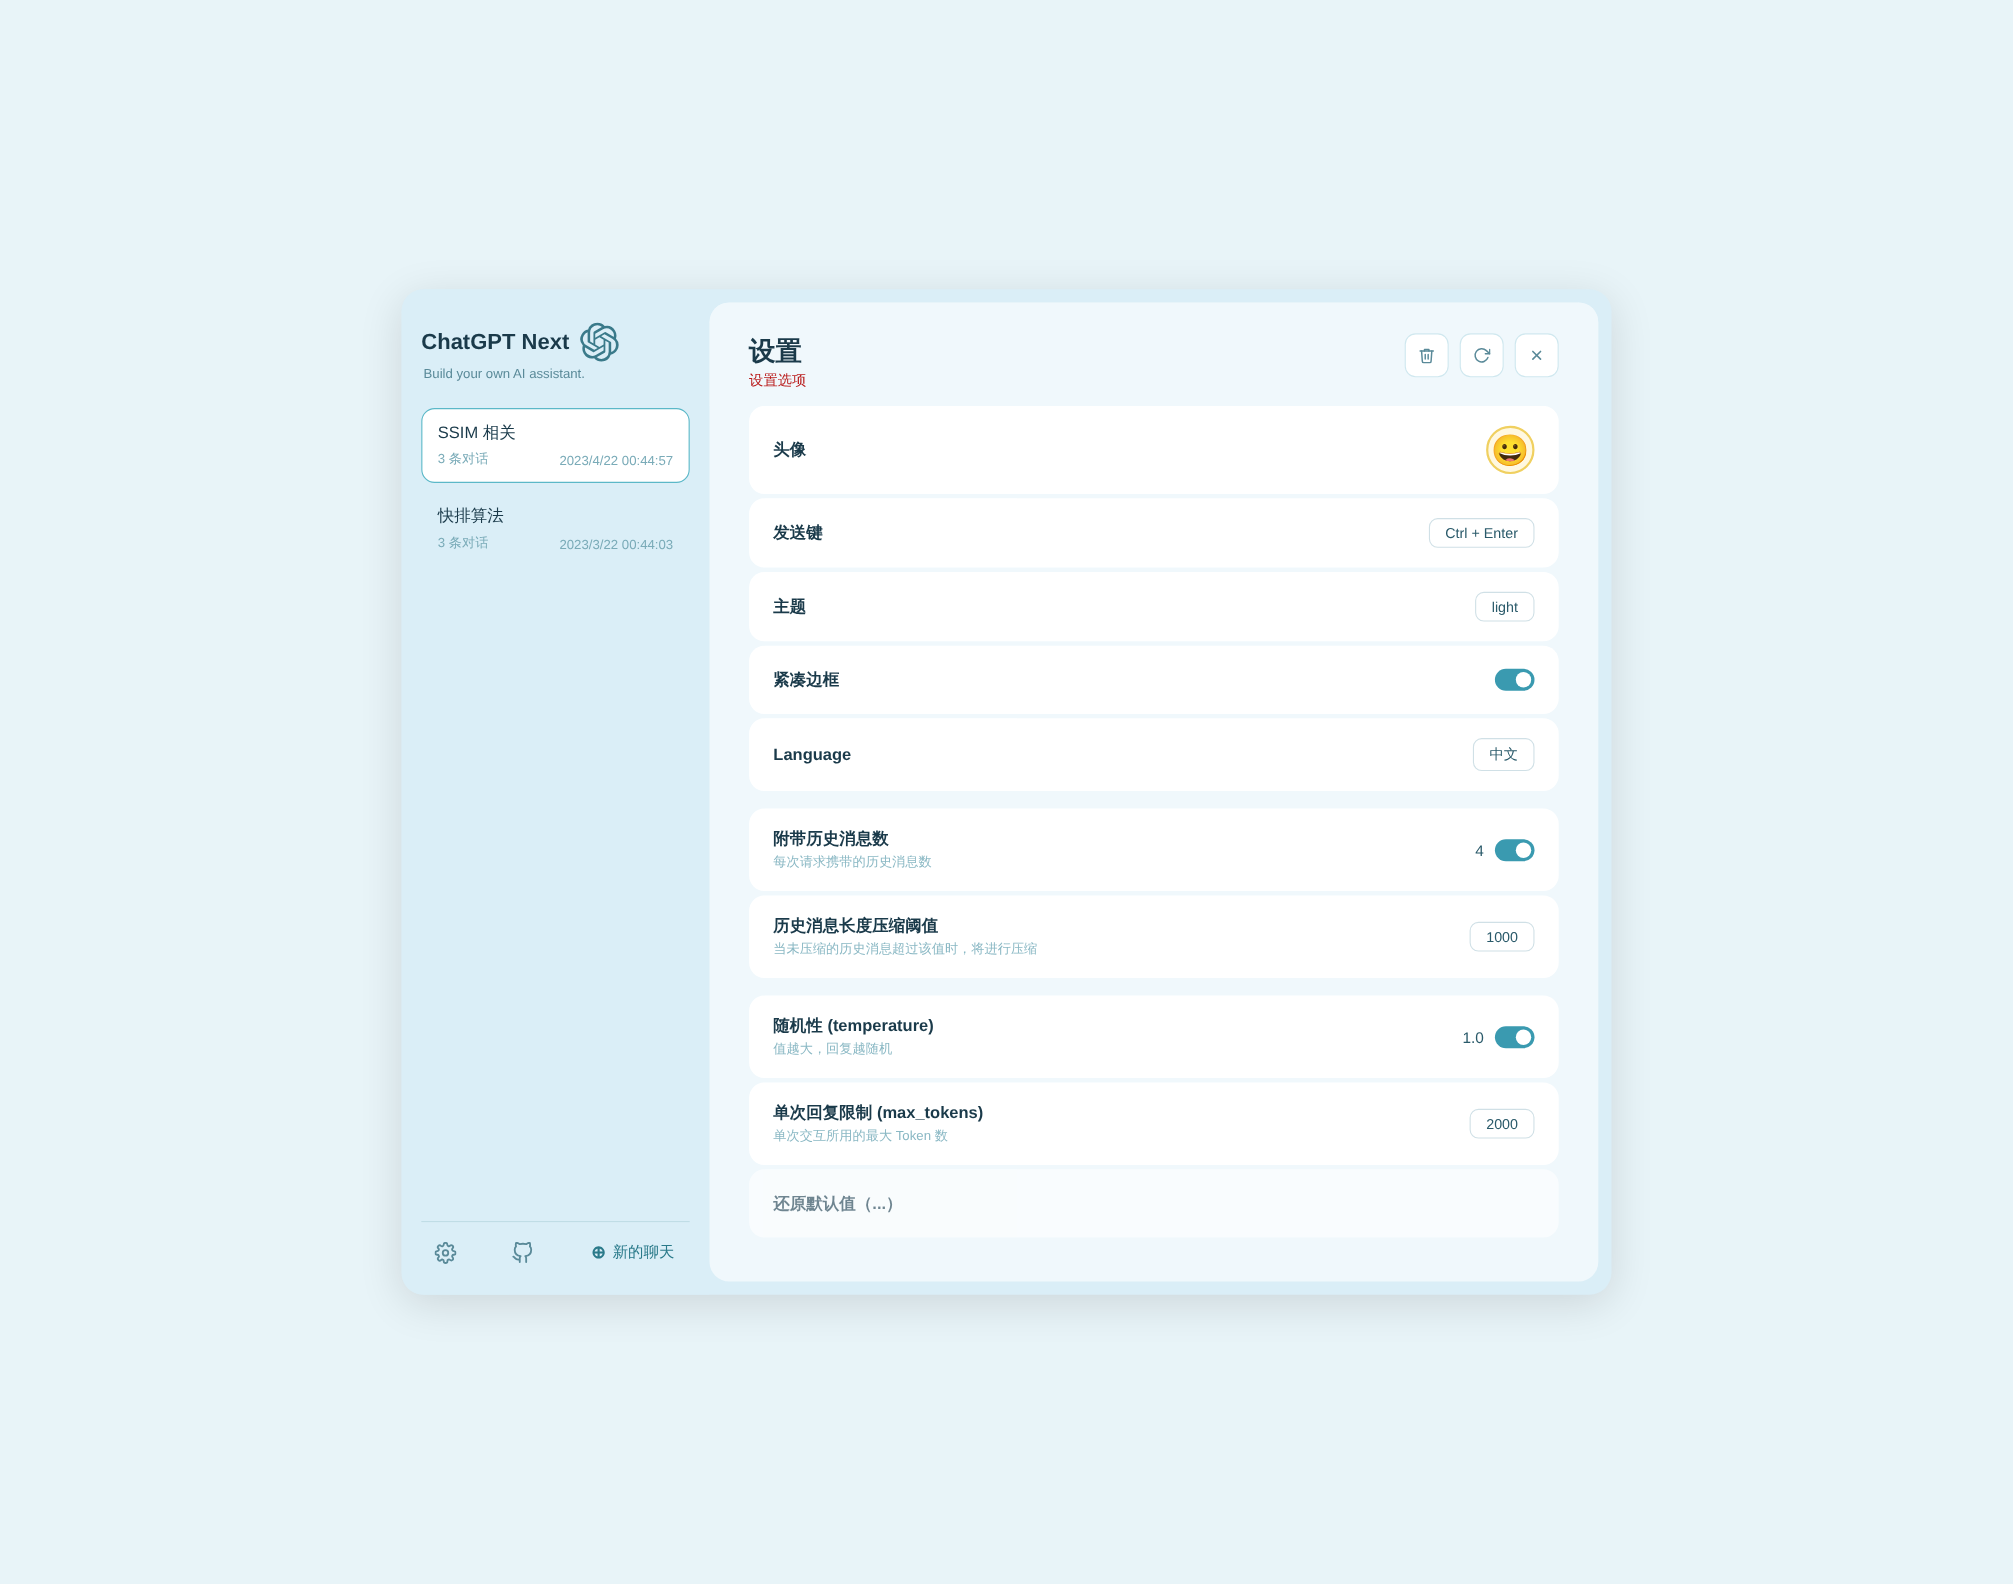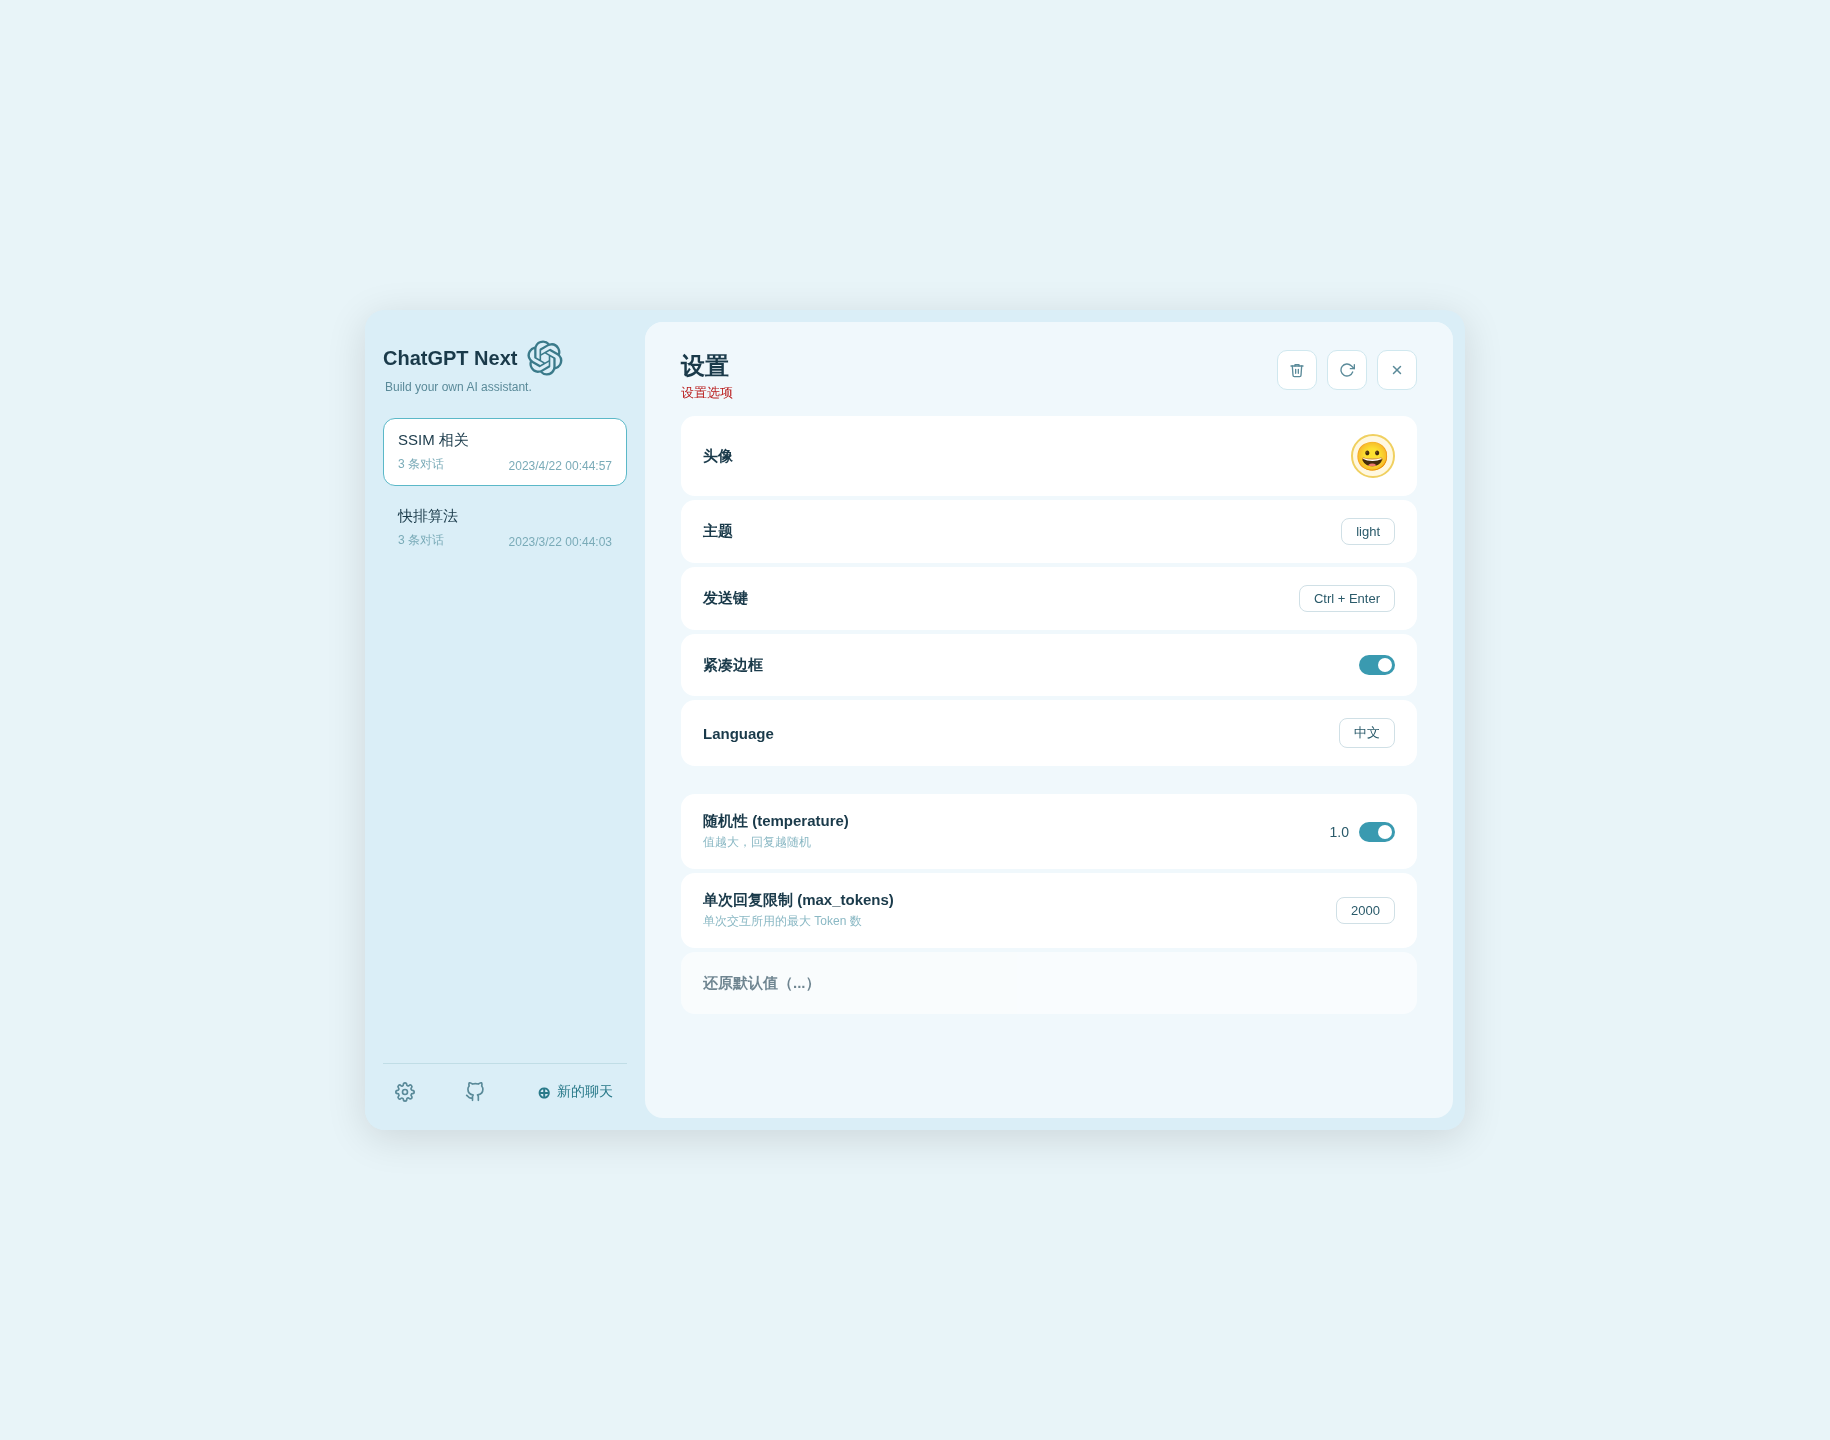--- a/index.html
+++ b/index.html
@@ -372,43 +372,65 @@
     <div class="settings-body">
 
       <div class="settings-section">
 
         <div class="settings-row">
           <div class="settings-row-label">头像</div>
           <div class="avatar-emoji">😀</div>
         </div>
 
         <div class="settings-row">
+          <div class="settings-row-label">发送键</div>
+          <div class="value-badge">Ctrl + Enter</div>
+        </div>
+
+        <div class="settings-row">
           <div class="settings-row-label">主题</div>
           <div class="value-badge">light</div>
         </div>
 
         <div class="settings-row">
-          <div class="settings-row-label">发送键</div>
-          <div class="value-badge">Ctrl + Enter</div>
-        </div>
-
-        <div class="settings-row">
           <div class="settings-row-label">紧凑边框</div>
           <div class="toggle"></div>
         </div>
 
         <div class="settings-row">
           <div class="settings-row-label">Language</div>
           <div class="value-badge">中文</div>
         </div>
 
       </div>
 
       <div class="section-gap"></div>
 
+      <div class="settings-section">
+
+        <div class="settings-row">
+          <div>
+            <div class="settings-row-label">附带历史消息数</div>
+            <div class="settings-row-sublabel">每次请求携带的历史消息数</div>
+          </div>
+          <div class="toggle-container">
+            <span class="toggle-number">4</span>
+            <div class="toggle"></div>
+          </div>
+        </div>
+
+        <div class="settings-row">
+          <div>
+            <div class="settings-row-label">历史消息长度压缩阈值</div>
+            <div class="settings-row-sublabel">当未压缩的历史消息超过该值时，将进行压缩</div>
+          </div>
+          <div class="value-badge">1000</div>
+        </div>
+
+      </div>
 
       <div class="section-gap"></div>
 
       <div class="settings-section">
 
 
         <div class="settings-row">
           <div>
             <div class="settings-row-label">随机性 (temperature)</div>
             <div class="settings-row-sublabel">值越大，回复越随机</div>

